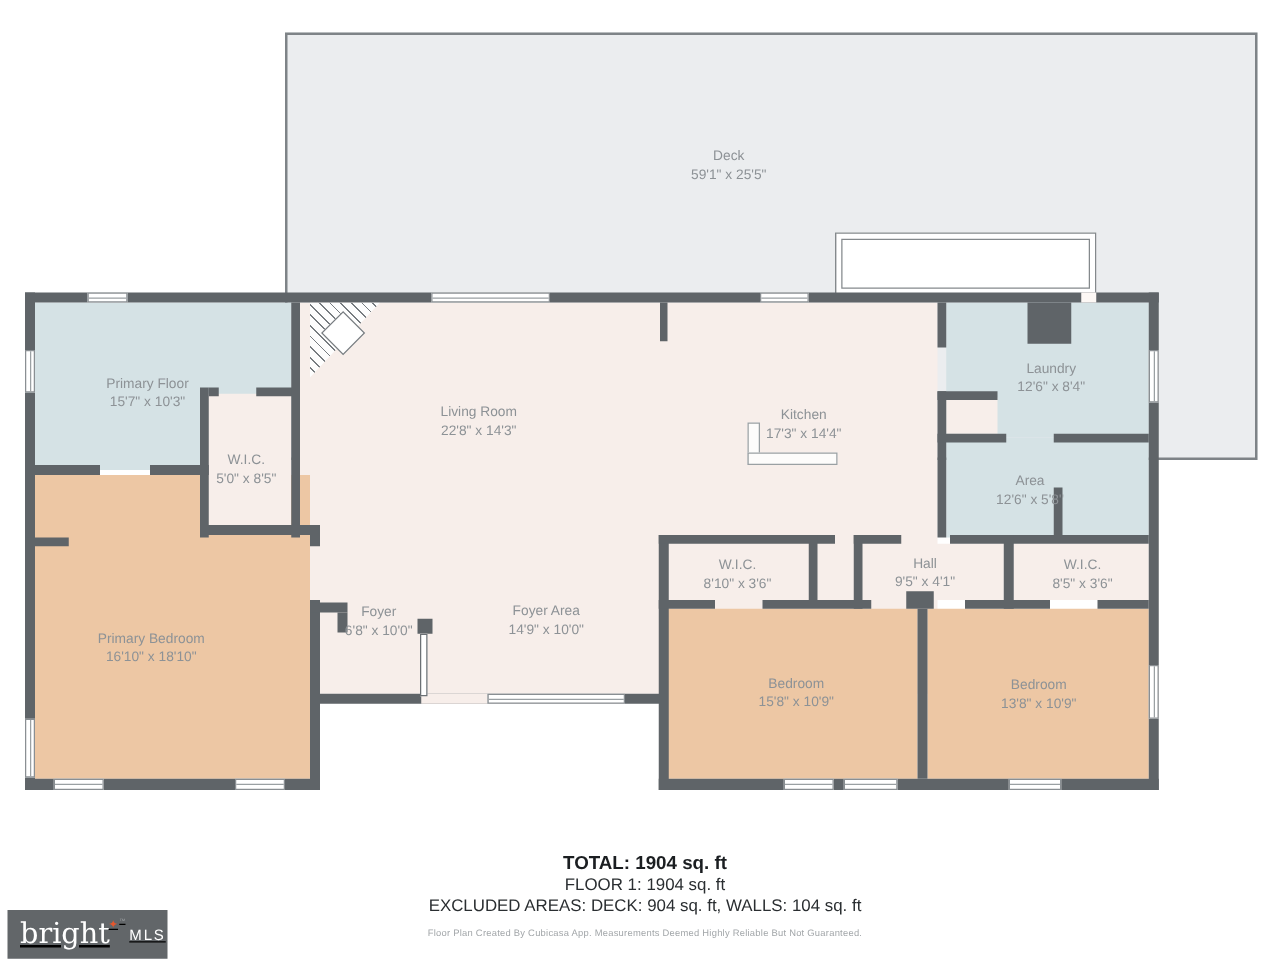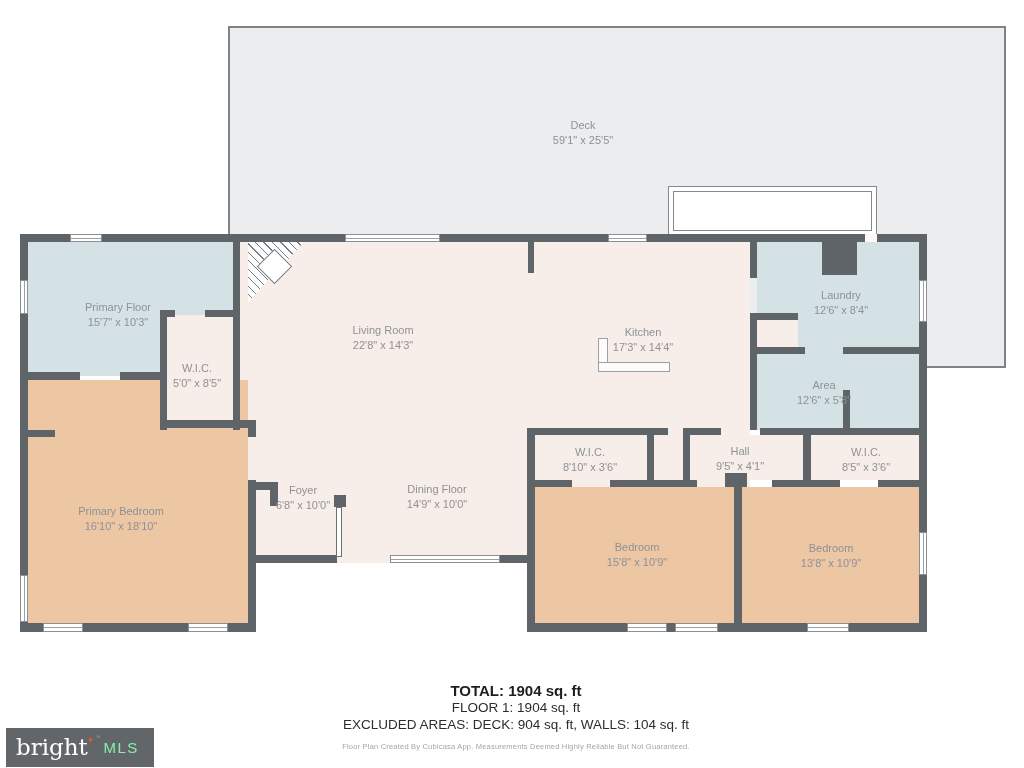--- a/index.html
+++ b/index.html
@@ -22,27 +22,27 @@
           background:repeating-linear-gradient(45deg,#fdfdfd 0 5px,#777c80 5px 6px);}
   .fp-diamond{position:absolute;left:262px;top:254px;width:25px;height:25px;background:#fff;
           border:1px solid #777c80;transform:rotate(45deg);box-sizing:border-box;}
   .counter{position:absolute;background:#fdfcfb;border:1px solid #9aa0a3;box-sizing:border-box;}
   .door-leaf{position:absolute;background:#fff;border:1px solid #6b7074;box-sizing:border-box;}
   .summary{position:absolute;left:4px;top:682px;width:1024px;text-align:center;color:#2a2e31;}
   .summary .total{font-size:15px;font-weight:bold;color:#1b1e21;line-height:17px;}
   .summary .floor{font-size:13.5px;line-height:17px;}
   .summary .excluded{font-size:13.5px;line-height:17px;}
   .summary .disclaimer{font-size:7.5px;color:#a2a6a9;margin-top:9px;letter-spacing:.2px;}
-  .logo{position:absolute;left:6px;top:728px;width:148px;height:39px;background:#626669;
-        display:flex;align-items:center;padding-left:10px;box-sizing:border-box;}
+  .logo{position:absolute;left:6px;top:728px;width:128px;height:39px;background:#626669;
+        display:flex;align-items:center;padding-left:10px;box-sizing:border-box;text-decoration:underline;}
   .logo .brand{font-family:"DejaVu Serif","Liberation Serif",serif;color:#fff;font-size:23px;
         line-height:23px;}
   .logo .star{color:#e4572e;font-size:9px;position:relative;top:-8px;left:-1px;}
   .logo .tm{color:#9da1a4;font-size:5px;position:relative;top:-11px;}
-  .logo .mls{color:#86efac;font-size:15px;letter-spacing:1.5px;margin-left:3px;}
+  .logo .mls{color:#ffffff;font-size:12px;letter-spacing:1.5px;margin-left:3px;}
 </style>
 </head>
 <body>
 
 <div id="canvas">
 
   <div class="deck" style="left:228px;top:26px;width:778px;height:342px"></div>
   <div class="cutout" style="left:668px;top:186px;width:209px;height:50px"></div>
 
   <div class="fill" style="left:237px;top:242px;width:513px;height:313px;background:#f7eeea"></div>
@@ -156,21 +156,21 @@
   </div>
   <div class="room-label" style="left:121px;top:504px">
     <span>Primary Bedroom</span>
     <span>16'10" x 18'10"</span>
   </div>
   <div class="room-label" style="left:303px;top:483px">
     <span>Foyer</span>
     <span>6'8" x 10'0"</span>
   </div>
   <div class="room-label" style="left:437px;top:482px">
-    <span>Dining Floor</span>
+    <span>Foyer Area</span>
     <span>14'9" x 10'0"</span>
   </div>
   <div class="room-label" style="left:590px;top:445px">
     <span>W.I.C.</span>
     <span>8'10" x 3'6"</span>
   </div>
   <div class="room-label" style="left:740px;top:444px">
     <span>Hall</span>
     <span>9'5" x 4'1"</span>
   </div>

